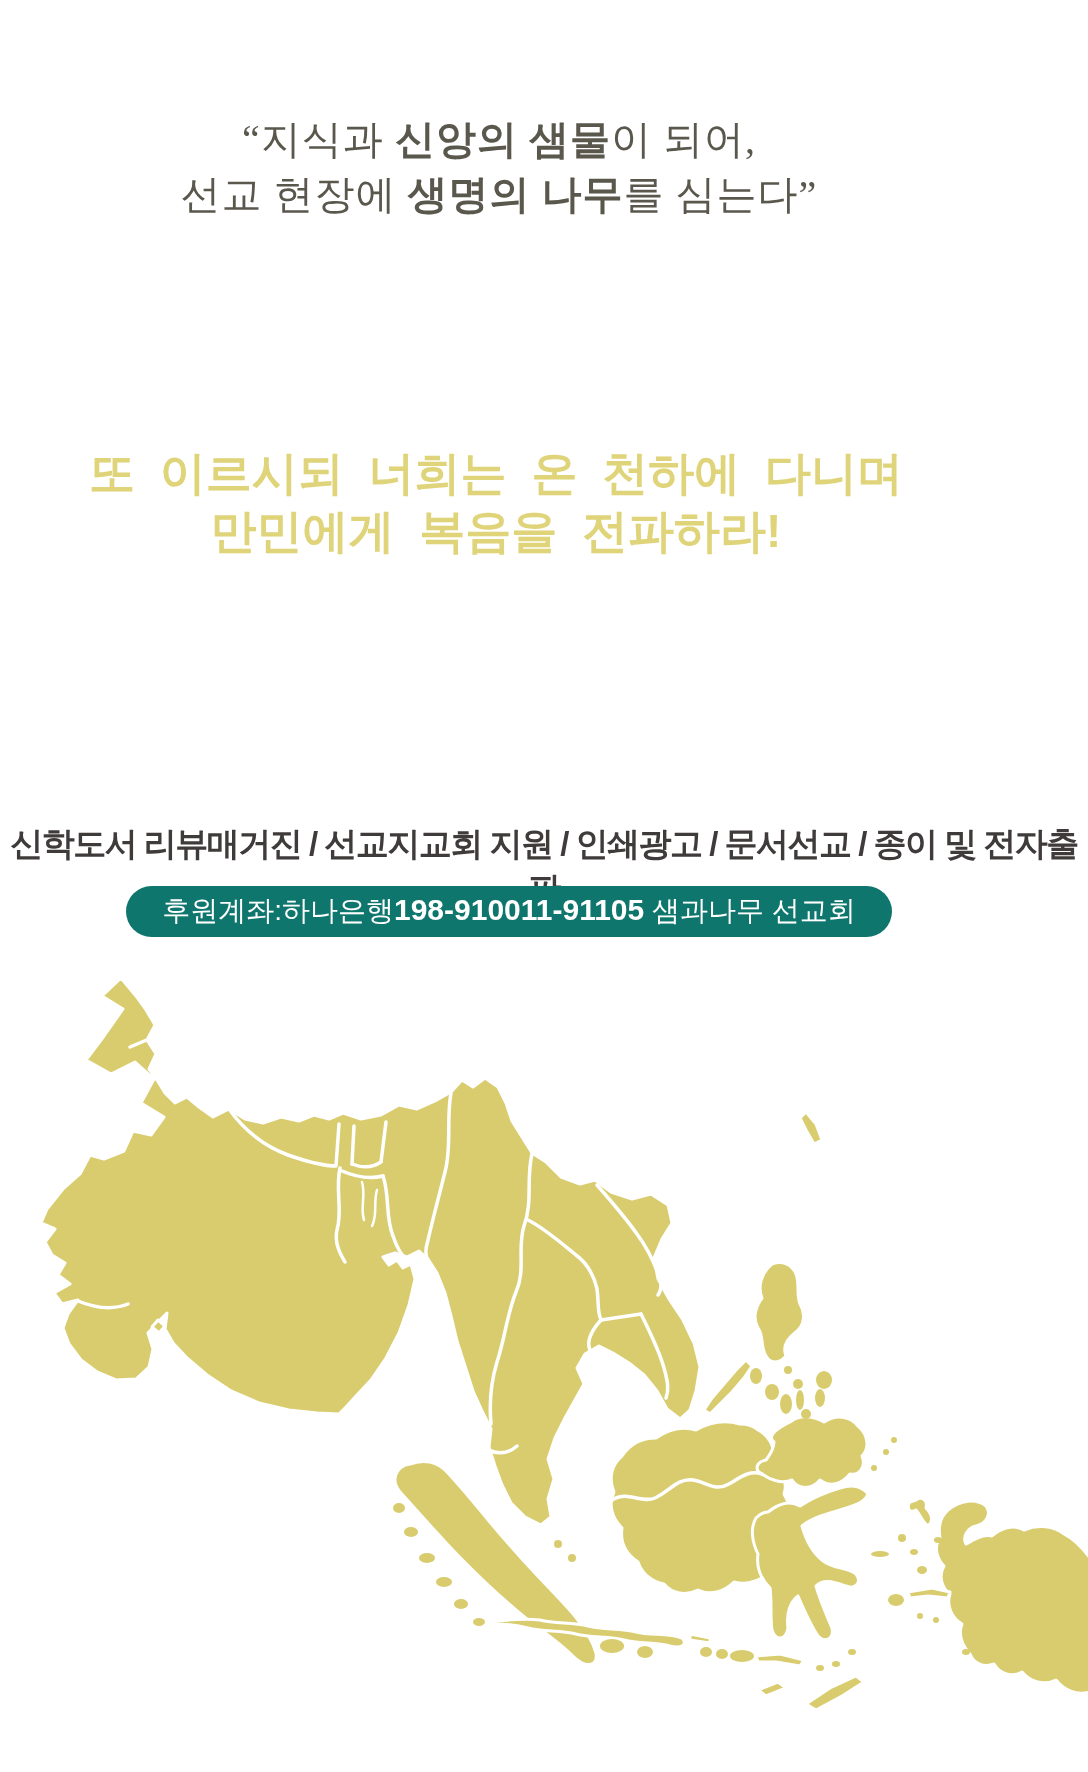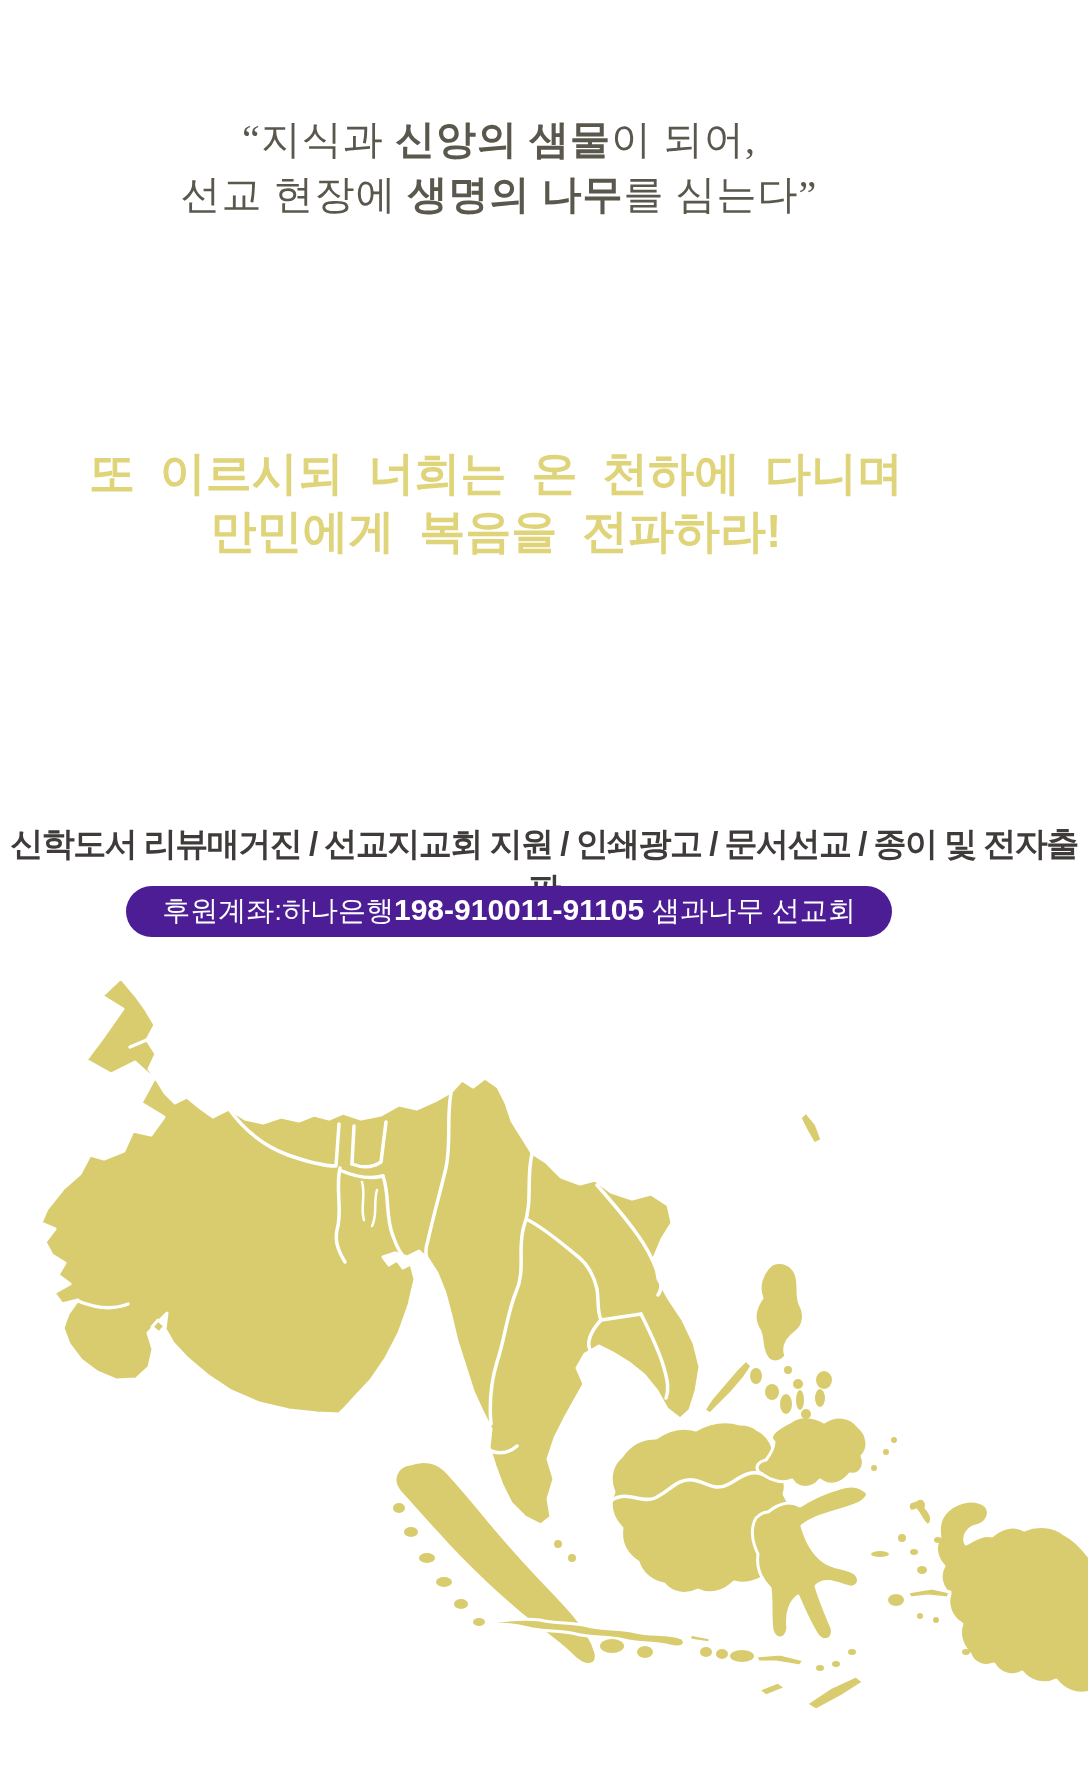--- a/index.html
+++ b/index.html
@@ -73,21 +73,21 @@
   </div>
 
   <div class="verse" style="color: rgb(224, 212, 123);">
     <div>또 이르시되 너희는 온 천하에 다니며</div>
     <div>만민에게 복음을 전파하라!</div>
   </div>
 
   <div class="services" style="color: rgb(63, 59, 58);">신학도서 리뷰매거진 / 선교지교회 지원 / 인쇄광고 / 문서선교 / 종이 및 전자출판</div>
 
   <div class="badge-row">
-    <span class="badge" style="background: #4c1d95; color: rgb(255, 255, 255);"><span>후원계좌:하나은행</span><span class="num">198-910011-91105</span><span> 샘과나무 선교회</span></span>
+    <span class="badge" style="background: #0f766e; color: rgb(255, 255, 255);"><span>후원계좌:하나은행</span><span class="num">198-910011-91105</span><span> 샘과나무 선교회</span></span>
   </div>
 
   <div class="map-wrap">
     <svg width="1088" height="820" viewBox="0 0 1088 820" xmlns="http://www.w3.org/2000/svg">
       <g fill="#d9cc6e" stroke="#ffffff" stroke-width="3" stroke-linejoin="round" stroke-linecap="round">
 
         <path d="M121,26 L102,44 L123,57 L104,84 L86,108 L111,122 L135,110 L154,127 L141,151 L164,165
           L151,183 L133,179 L124,199 L104,207 L90,203 L80,222 L63,237 L47,257 L41,271
           L55,277 L45,290 L52,303 L65,311 L58,323 L70,332
           L54,341 L62,352 L78,348 L68,362 L63,376 L69,392 L81,408 L97,420 L116,428 L136,427 L149,415 L153,397 L148,381

